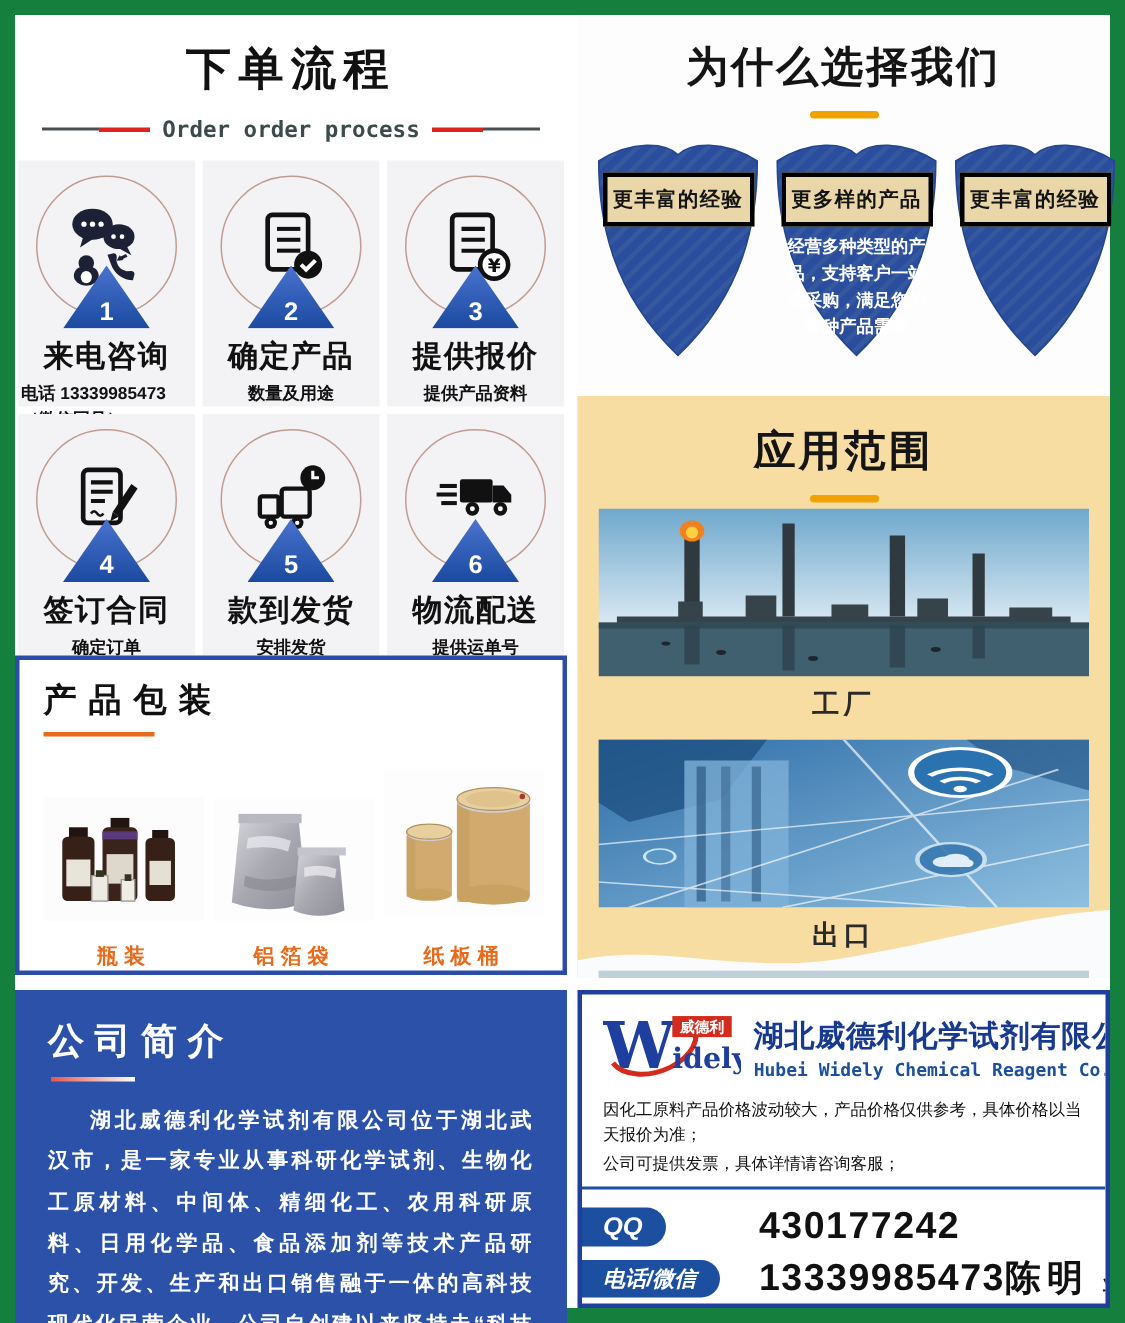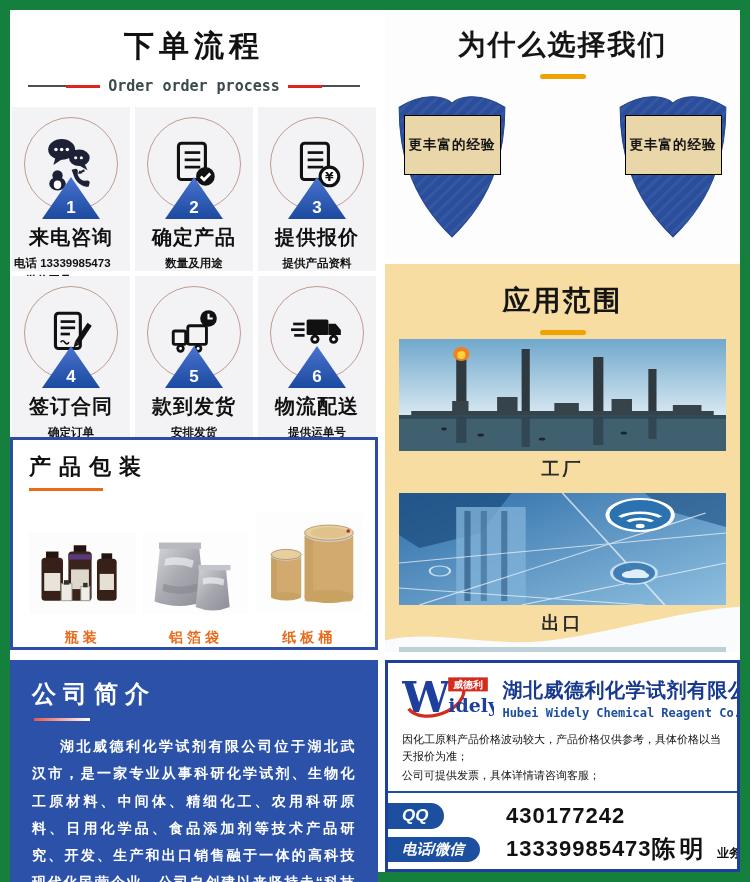--- a/index.html
+++ b/index.html
@@ -41,21 +41,21 @@
   .intro-text{font-size:14px;font-weight:bold;line-height:1.95;letter-spacing:1.6px;text-indent:2em;text-align:justify;margin:0;}
 
   
   .why{background:#fdfdfd;height:248px;box-sizing:border-box;padding:16px 8px 0 8px;}
   .why-title{text-align:center;font-size:28px;font-weight:bold;color:#151515;letter-spacing:2px;margin:0;}
   .orange-bar{width:46px;height:5px;background:#f0a202;border-radius:3px;margin:10px auto 0 auto;}
   .shields{display:flex;justify-content:space-between;gap:5px;margin-top:12px;padding:0 2px;}
   .shield{width:114px;height:150px;position:relative;flex:0 0 auto;}
   .shield-svg{position:absolute;inset:0;width:100%;height:100%;}
   .shield-body{position:absolute;inset:0;text-align:center;padding-top:24px;}
-  .shield-label{display:inline-block;background:#ead7a9;border:1px solid #000000;color:#141414;font-weight:bold;font-size:13.5px;padding:20px 4px;letter-spacing:1px;}
+  .shield-label{display:inline-block;background:#ead7a9;border:3px solid #000000;color:#141414;font-weight:bold;font-size:13.5px;padding:6px 4px;letter-spacing:1px;}
   .shield-text{margin-top:6px;color:#fff;font-size:11.5px;font-weight:bold;line-height:1.55;padding:0 9px;}
 
   
   .apps{margin-top:6px;background:#f8dda2;flex:1;position:relative;overflow:hidden;padding:18px 14px 0 14px;box-sizing:border-box;}
   .apps-grid{display:grid;grid-template-columns:1fr;column-gap:8px;margin-top:4px;position:relative;z-index:1;}
   .app-item{text-align:center;}
   .app-img{width:100%;height:112px;display:block;}
   .app-label{font-size:18px;font-weight:bold;color:#2a2a2a;letter-spacing:3px;margin:6px 0 12px 0;}
   .wave{position:absolute;left:0;bottom:0;width:100%;height:58px;z-index:0;}
 
@@ -66,21 +66,21 @@
   .c-cn{font-size:20px;font-weight:bold;color:#17398f;letter-spacing:0.5px;white-space:nowrap;}
   .c-en{font-family:"DejaVu Sans Mono",monospace;font-size:12px;font-weight:bold;color:#1d4fa0;margin-top:2px;white-space:nowrap;}
   .c-note{font-family:"DejaVu Serif",serif;font-size:11px;color:#111;line-height:1.55;margin-top:6px;}
   .c-rows{margin:7px -14px 0 -14px;border-top:2px solid #1d4fa0;padding:6px 14px 0 14px;}
   .crow{display:flex;align-items:center;margin-top:4px;}
   .pill-slot{width:104px;flex:0 0 auto;}
   .pill{display:inline-block;background:#1d4fa0;color:#fff;font-weight:bold;font-style:italic;
     border-radius:0 15px 15px 0;padding:3px 16px 3px 14px;margin-left:-14px;white-space:nowrap;}
   .pill.qq{font-size:17px;}
   .pill.ph{font-size:14.5px;}
-  .c-value{font-size:22px;font-weight:bold;color:#111;letter-spacing:1px;}
+  .c-value{font-size:25px;font-weight:bold;color:#111;letter-spacing:1px;}
   .c-person{margin-left:auto;margin-right:14px;white-space:nowrap;}
   .c-pname{font-size:24px;font-weight:bold;color:#111;letter-spacing:4px;}
   .c-prole{font-size:12px;font-weight:bold;color:#111;margin-left:5px;}
 
   svg{display:block;}
   .icon-svg{width:56px;height:56px;}
 </style>
 </head>
 <body>
 
@@ -317,20 +317,29 @@
 
         <div class="shield">
           <svg class="shield-svg" viewBox="0 0 110 148" preserveAspectRatio="none">
             <path d="M55 12 C47 4 26 2 4 16 C4 55 12 102 55 144 C98 102 106 55 106 16 C84 2 63 4 55 12 Z" fill="url(#shieldStripes)" stroke="#24468e" stroke-width="1"></path>
           </svg>
           <div class="shield-body">
             <span class="shield-label">更丰富的经验</span>
           </div>
         </div>
 
+        <div class="shield">
+          <svg class="shield-svg" viewBox="0 0 110 148" preserveAspectRatio="none">
+            <path d="M55 12 C47 4 26 2 4 16 C4 55 12 102 55 144 C98 102 106 55 106 16 C84 2 63 4 55 12 Z" fill="url(#shieldStripes)" stroke="#24468e" stroke-width="1"></path>
+          </svg>
+          <div class="shield-body">
+            <span class="shield-label">更多样的产品</span>
+            <div class="shield-text">经营多种类型的产品，支持客户一站式采购，满足您的多种产品需求</div>
+          </div>
+        </div>
 
         <div class="shield">
           <svg class="shield-svg" viewBox="0 0 110 148" preserveAspectRatio="none">
             <path d="M55 12 C47 4 26 2 4 16 C4 55 12 102 55 144 C98 102 106 55 106 16 C84 2 63 4 55 12 Z" fill="url(#shieldStripes)" stroke="#24468e" stroke-width="1"></path>
           </svg>
           <div class="shield-body">
             <span class="shield-label">更丰富的经验</span>
           </div>
         </div>
 

